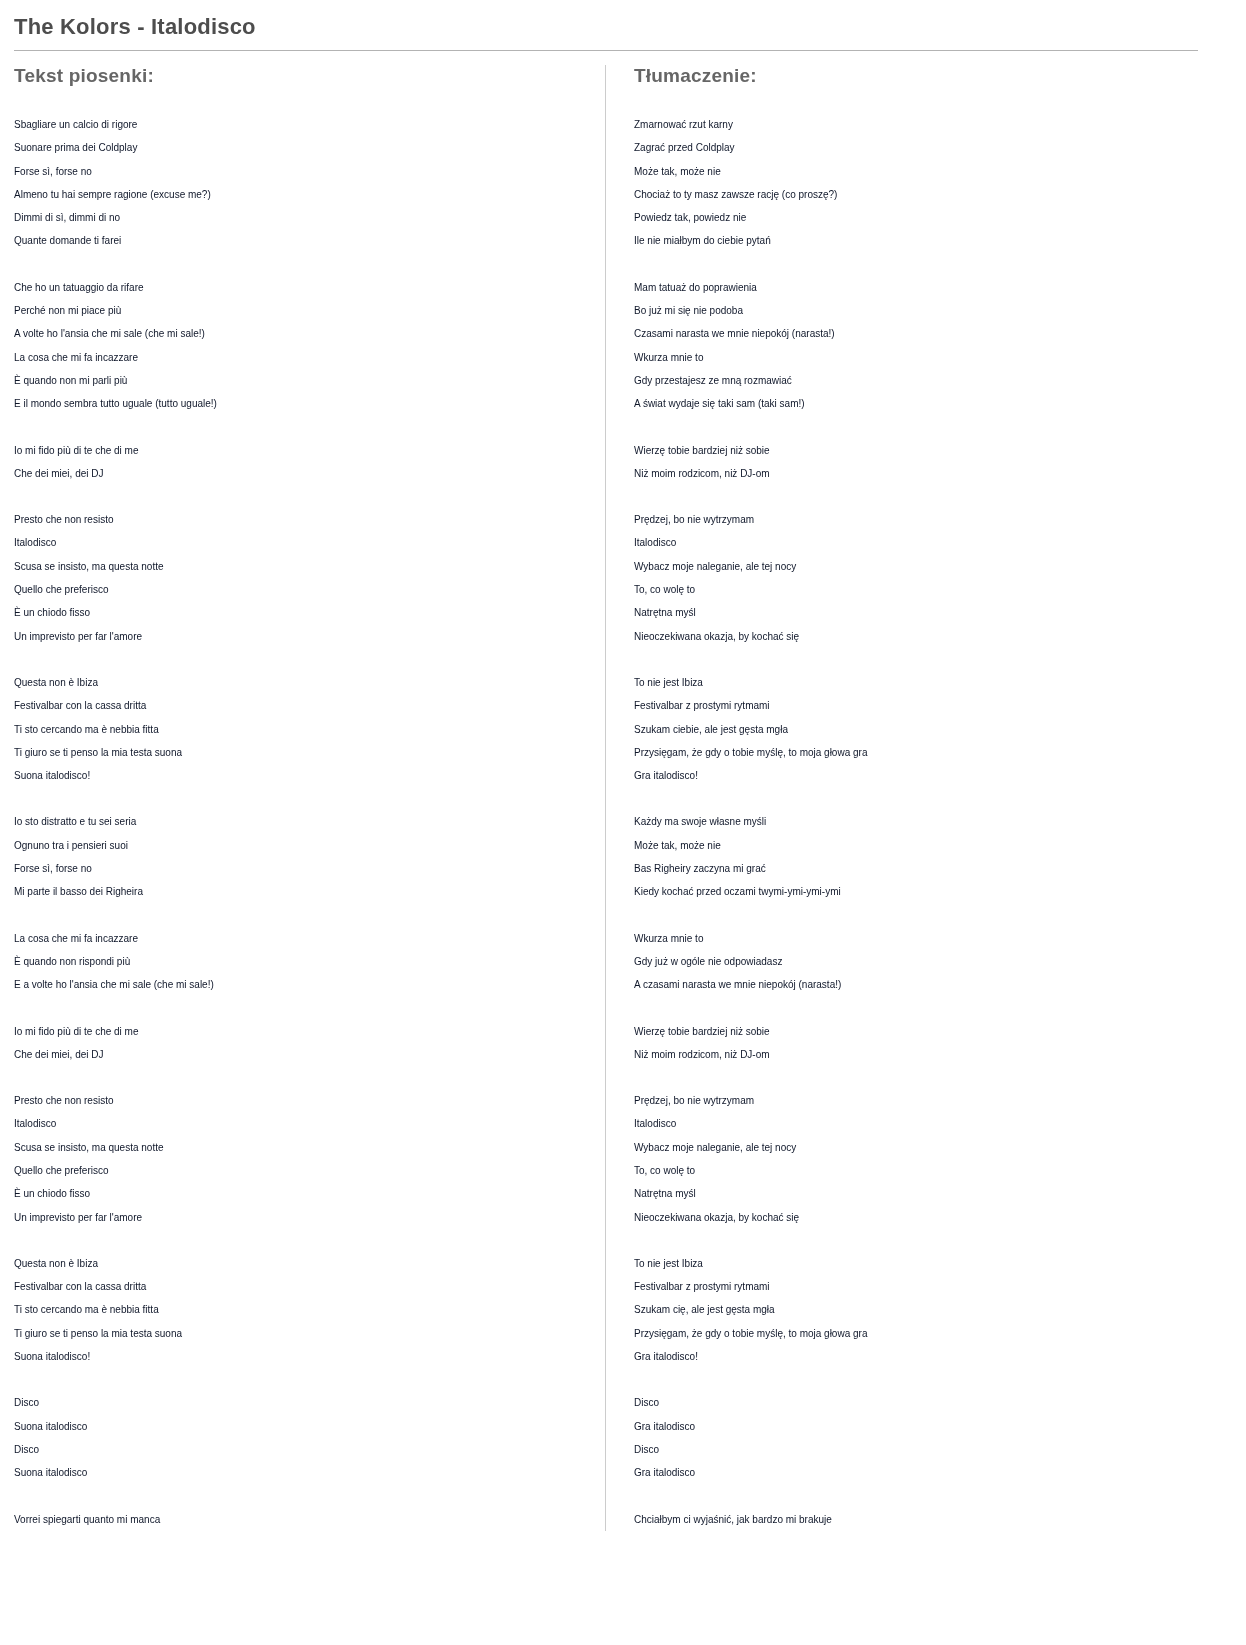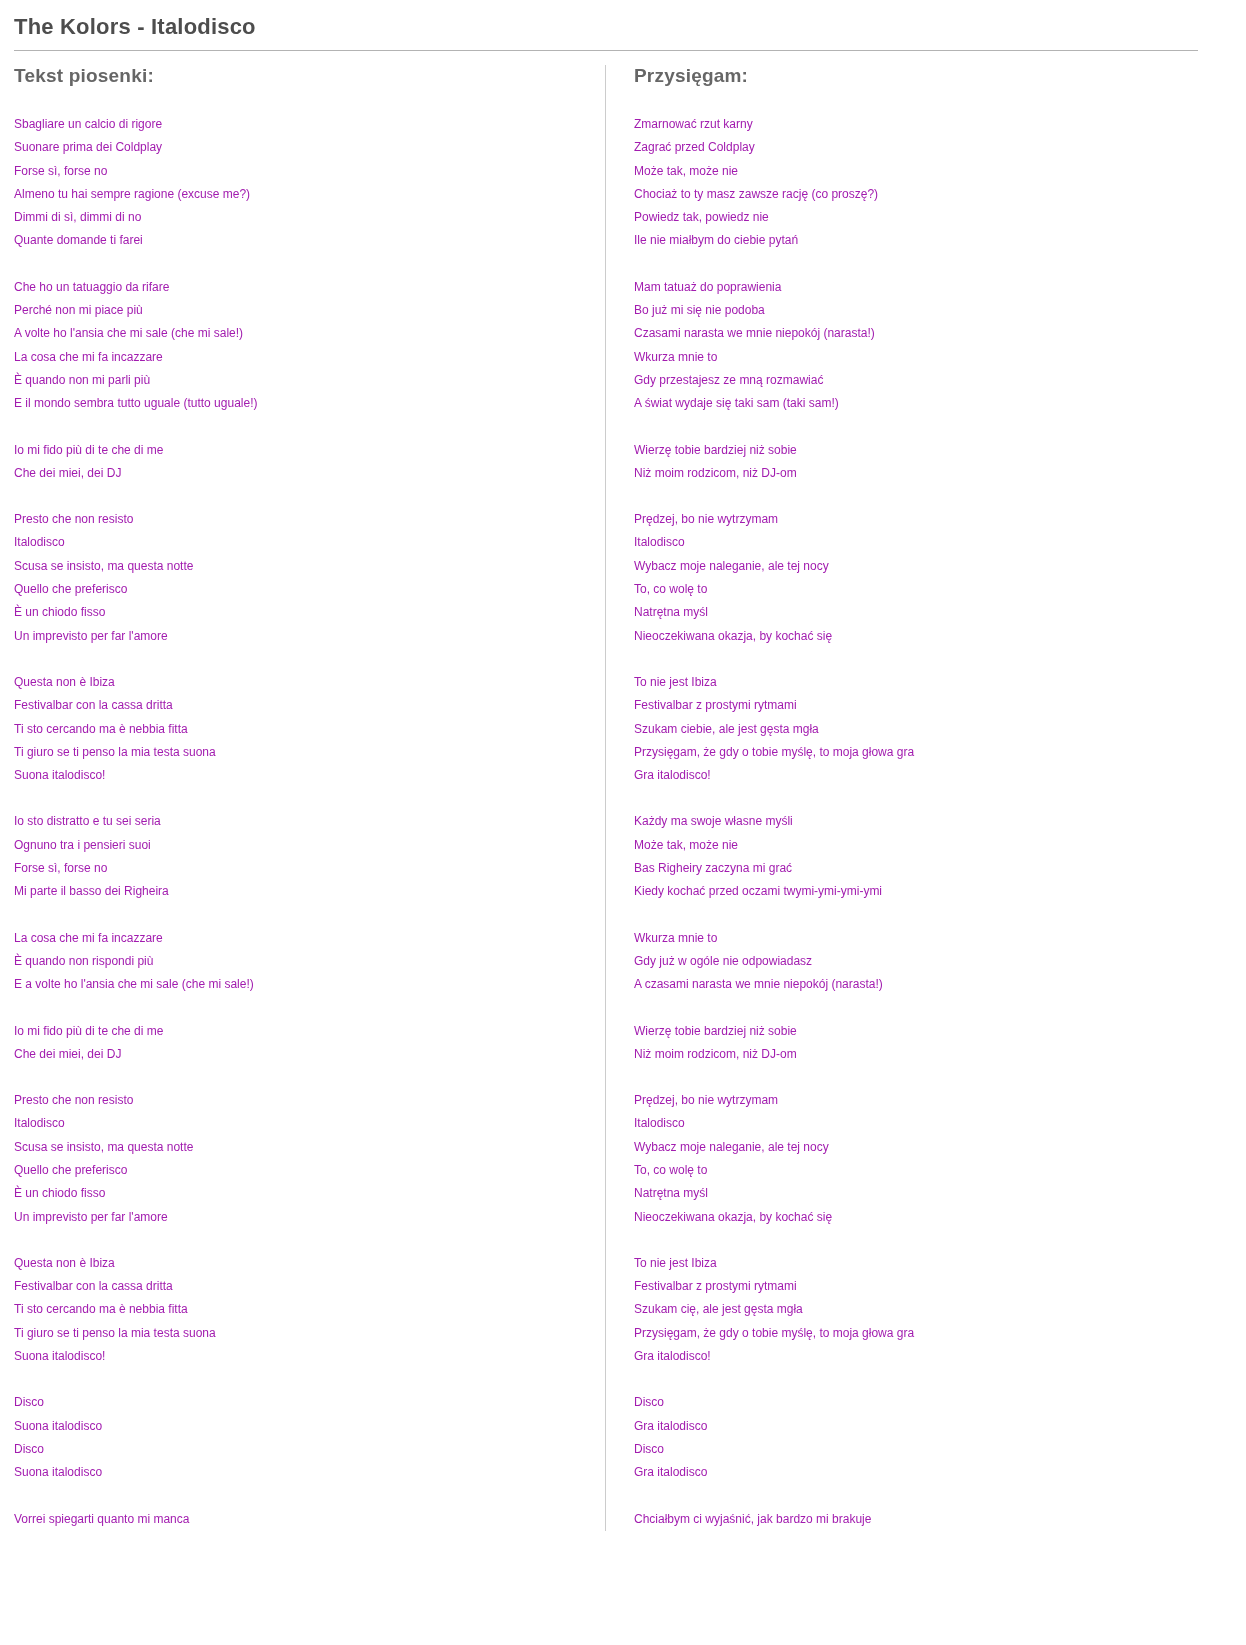--- a/index.html
+++ b/index.html
@@ -42,23 +42,23 @@
     padding-left: 28px;
   }
   .col-heading {
     font-size: 19px;
     font-weight: bold;
     color: #666666;
     margin: 0 0 26px 0;
     letter-spacing: 0.2px;
   }
   .lyrics {
-    font-size: 12px;
+    font-size: 10px;
     line-height: 23.3px;
-    color: #a21caf;
+    color: #0f172a;
   }
   .stanza {
     margin-bottom: 23px;
   }
   .stanza:last-child {
     margin-bottom: 0;
   }
   .line {
     white-space: pre-wrap;
   }
@@ -146,21 +146,21 @@
             <div class="line">Disco</div>
             <div class="line">Suona italodisco</div>
           </div>
           <div class="stanza">
             <div class="line">Vorrei spiegarti quanto mi manca</div>
           </div>
         </div>
     </div>
 
     <div class="col col-right">
-      <h2 class="col-heading">Przysięgam:</h2>
+      <h2 class="col-heading">Tłumaczenie:</h2>
       <div class="lyrics" id="translation-body">
           <div class="stanza">
             <div class="line">Zmarnować rzut karny</div>
             <div class="line">Zagrać przed Coldplay</div>
             <div class="line">Może tak, może nie</div>
             <div class="line">Chociaż to ty masz zawsze rację (co proszę?)</div>
             <div class="line">Powiedz tak, powiedz nie</div>
             <div class="line">Ile nie miałbym do ciebie pytań</div>
           </div>
           <div class="stanza">

